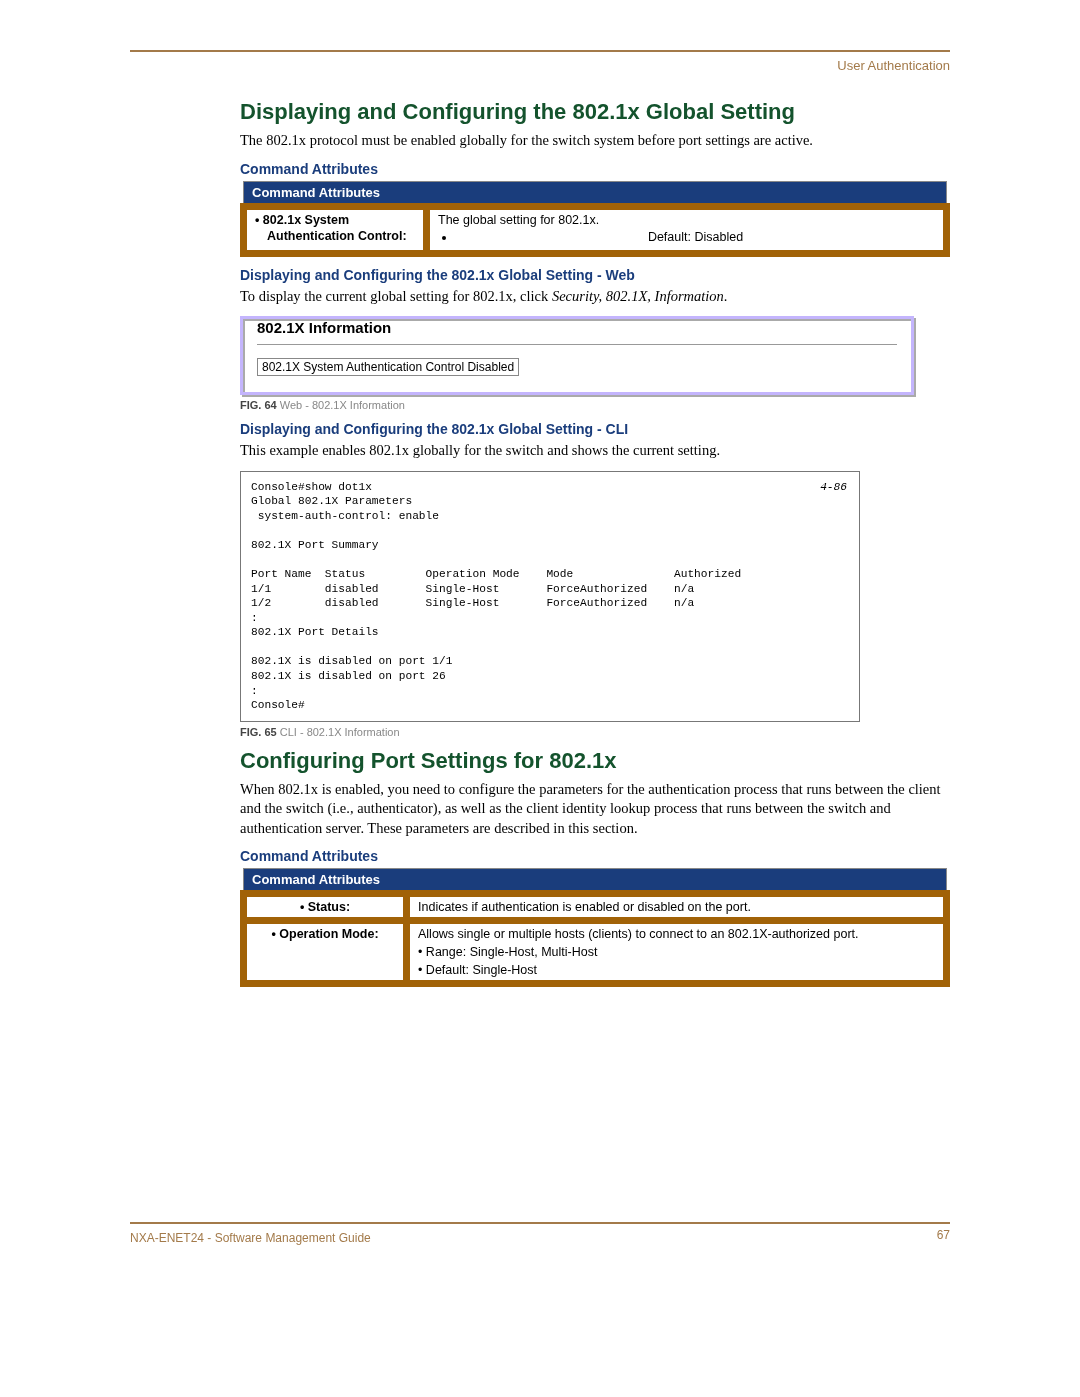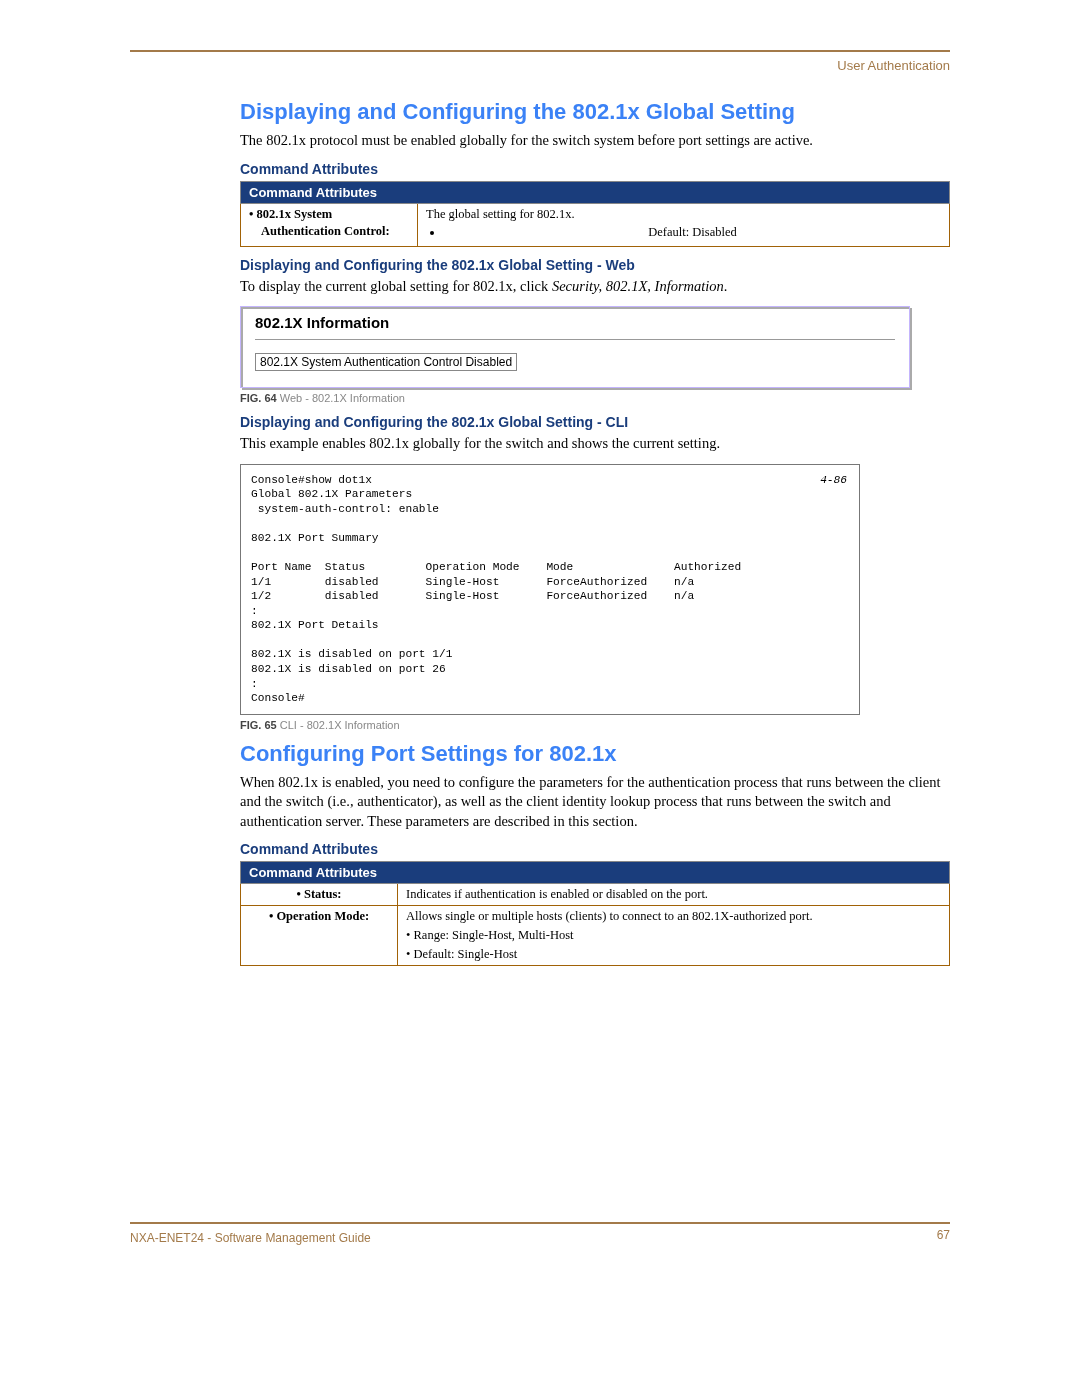--- a/index.html
+++ b/index.html
@@ -22,21 +22,21 @@
   .header {
     text-align: right;
     color: #a37a4a;
     font-size: 13px;
     margin-bottom: 26px;
   }
   .content {
     padding-left: 110px;
   }
   h1 {
-    color: #3b82f6;
+    color: #14532d;
     font-size: 22px;
     font-weight: bold;
     margin: 10px 0 6px 0;
   }
   .body {
     font-family: "Times New Roman", Times, serif;
     font-size: 14.5px;
     line-height: 1.35;
     margin: 4px 0 10px 0;
   }
@@ -56,47 +56,47 @@
   table.attrs th.bar {
     background: #1a3d7c;
     color: #fff;
     text-align: left;
     font-weight: bold;
     font-size: 13px;
     padding: 3px 8px;
     border: 1px solid #888;
   }
   table.attrs td {
-    border: 1px solid #a16207;
+    border: 7px solid #a16207;
     vertical-align: top;
     padding: 3px 8px;
-    font-family: Liberation Serif, serif;
+    font-family: Liberation Sans, sans-serif;
   }
   table.attrs td.key {
     width: 160px;
     font-weight: bold;
   }
   table.attrs td.key2 {
     width: 140px;
     font-weight: bold;
     text-align: center;
   }
   table.attrs td .sub {
     margin: 2px 0 0 12px;
     font-weight: bold;
   }
   table.attrs td ul {
     margin: 3px 0 3px 0;
     padding-left: 18px;
   }
   table.attrs td ul li { margin: 1px 0; text-align: center; }
   .figbox {
-    border: 1px solid #c4b5fd;
+    border: 3px solid #c4b5fd;
     box-shadow: 2px 2px 0 #aaa inset, 2px 2px 0 #aaa;
-    padding: 7px 14px 16px 14px;
+    padding: 0 14px 16px 14px;
     margin: 10px 0 4px 0;
     background: #fff;
     width: 640px;
   }
   .figbox .ftitle {
     font-weight: bold;
     font-size: 15px;
     margin-bottom: 8px;
   }
   .figbox hr {

